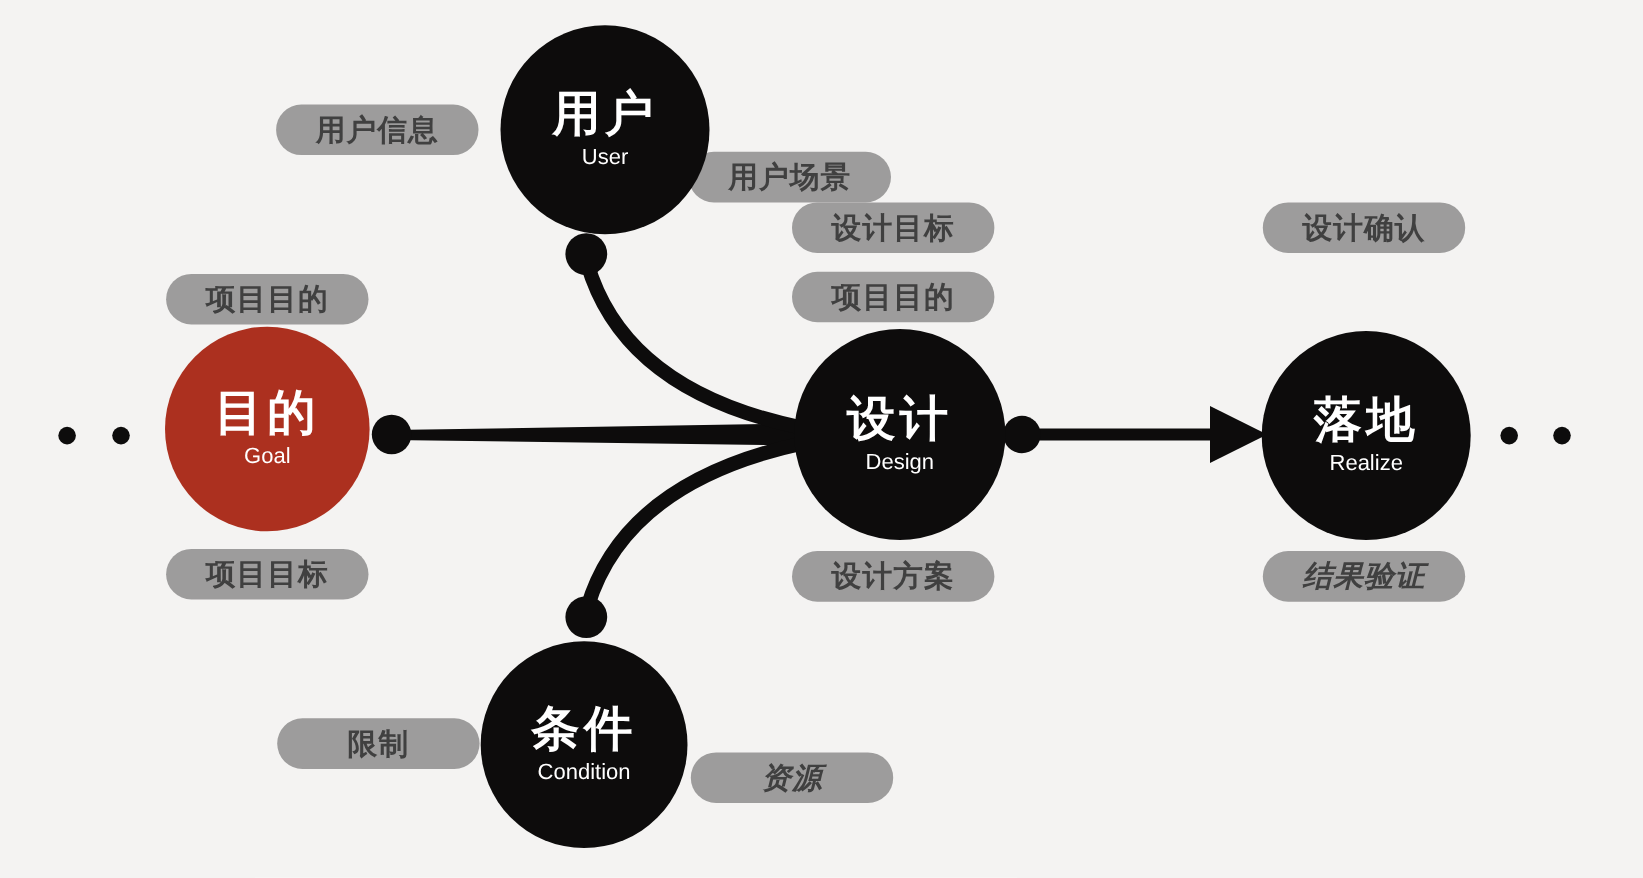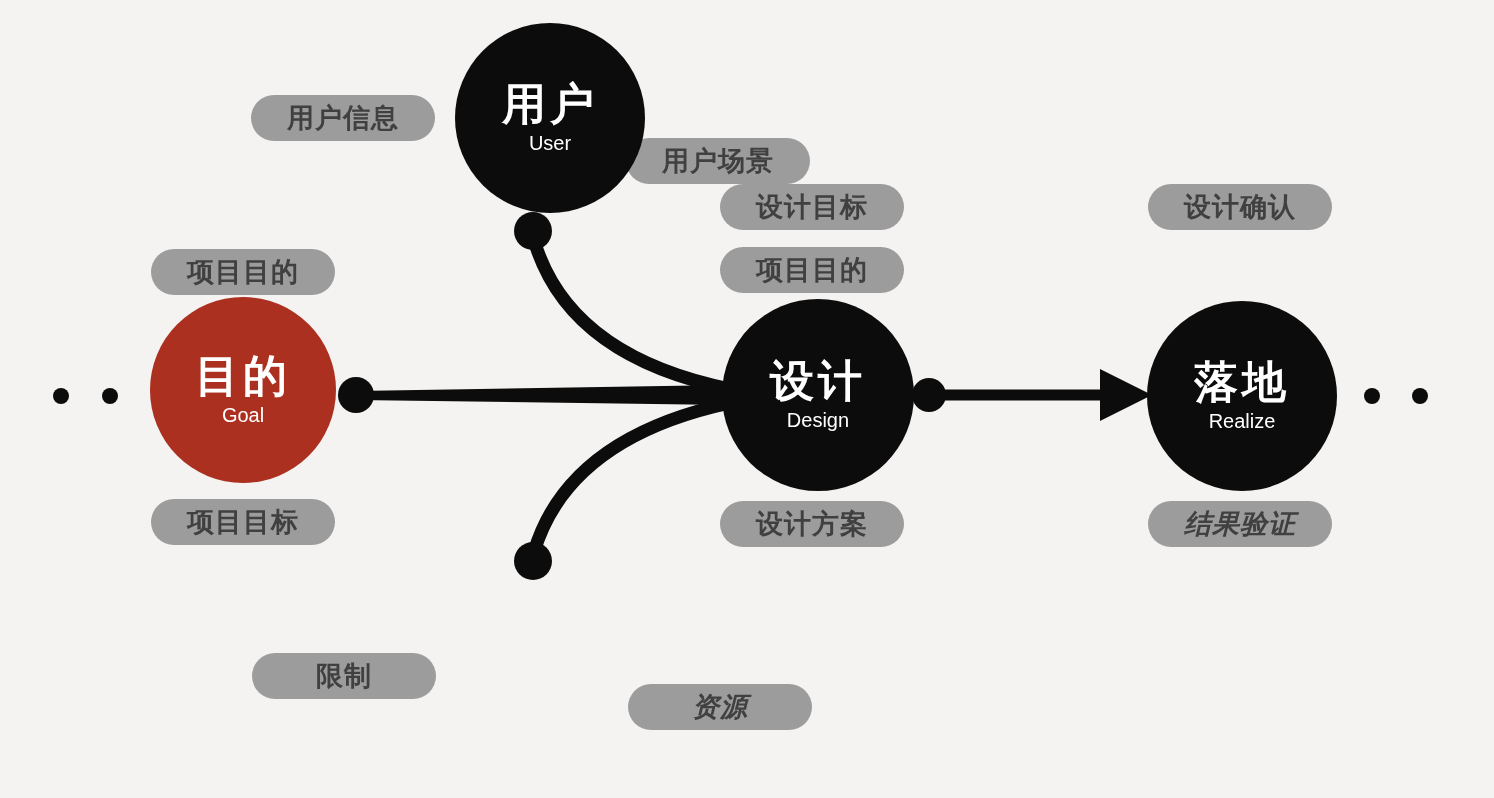--- a/index.html
+++ b/index.html
@@ -123,20 +123,24 @@
   <div class="node node-black" id="node-design">
     <div class="zh">设计</div>
     <div class="en">Design</div>
   </div>
 
   <div class="node node-black" id="node-realize">
     <div class="zh">落地</div>
     <div class="en">Realize</div>
   </div>
 
+  <div class="node node-black" id="node-condition">
+    <div class="zh">条件</div>
+    <div class="en">Condition</div>
+  </div>
 
   <div class="pill" id="pill-project-purpose">
     <span>项目目的</span>
   </div>
   <div class="pill" id="pill-project-target">
     <span>项目目标</span>
   </div>
   <div class="pill" id="pill-user-info">
     <span>用户信息</span>
   </div>

